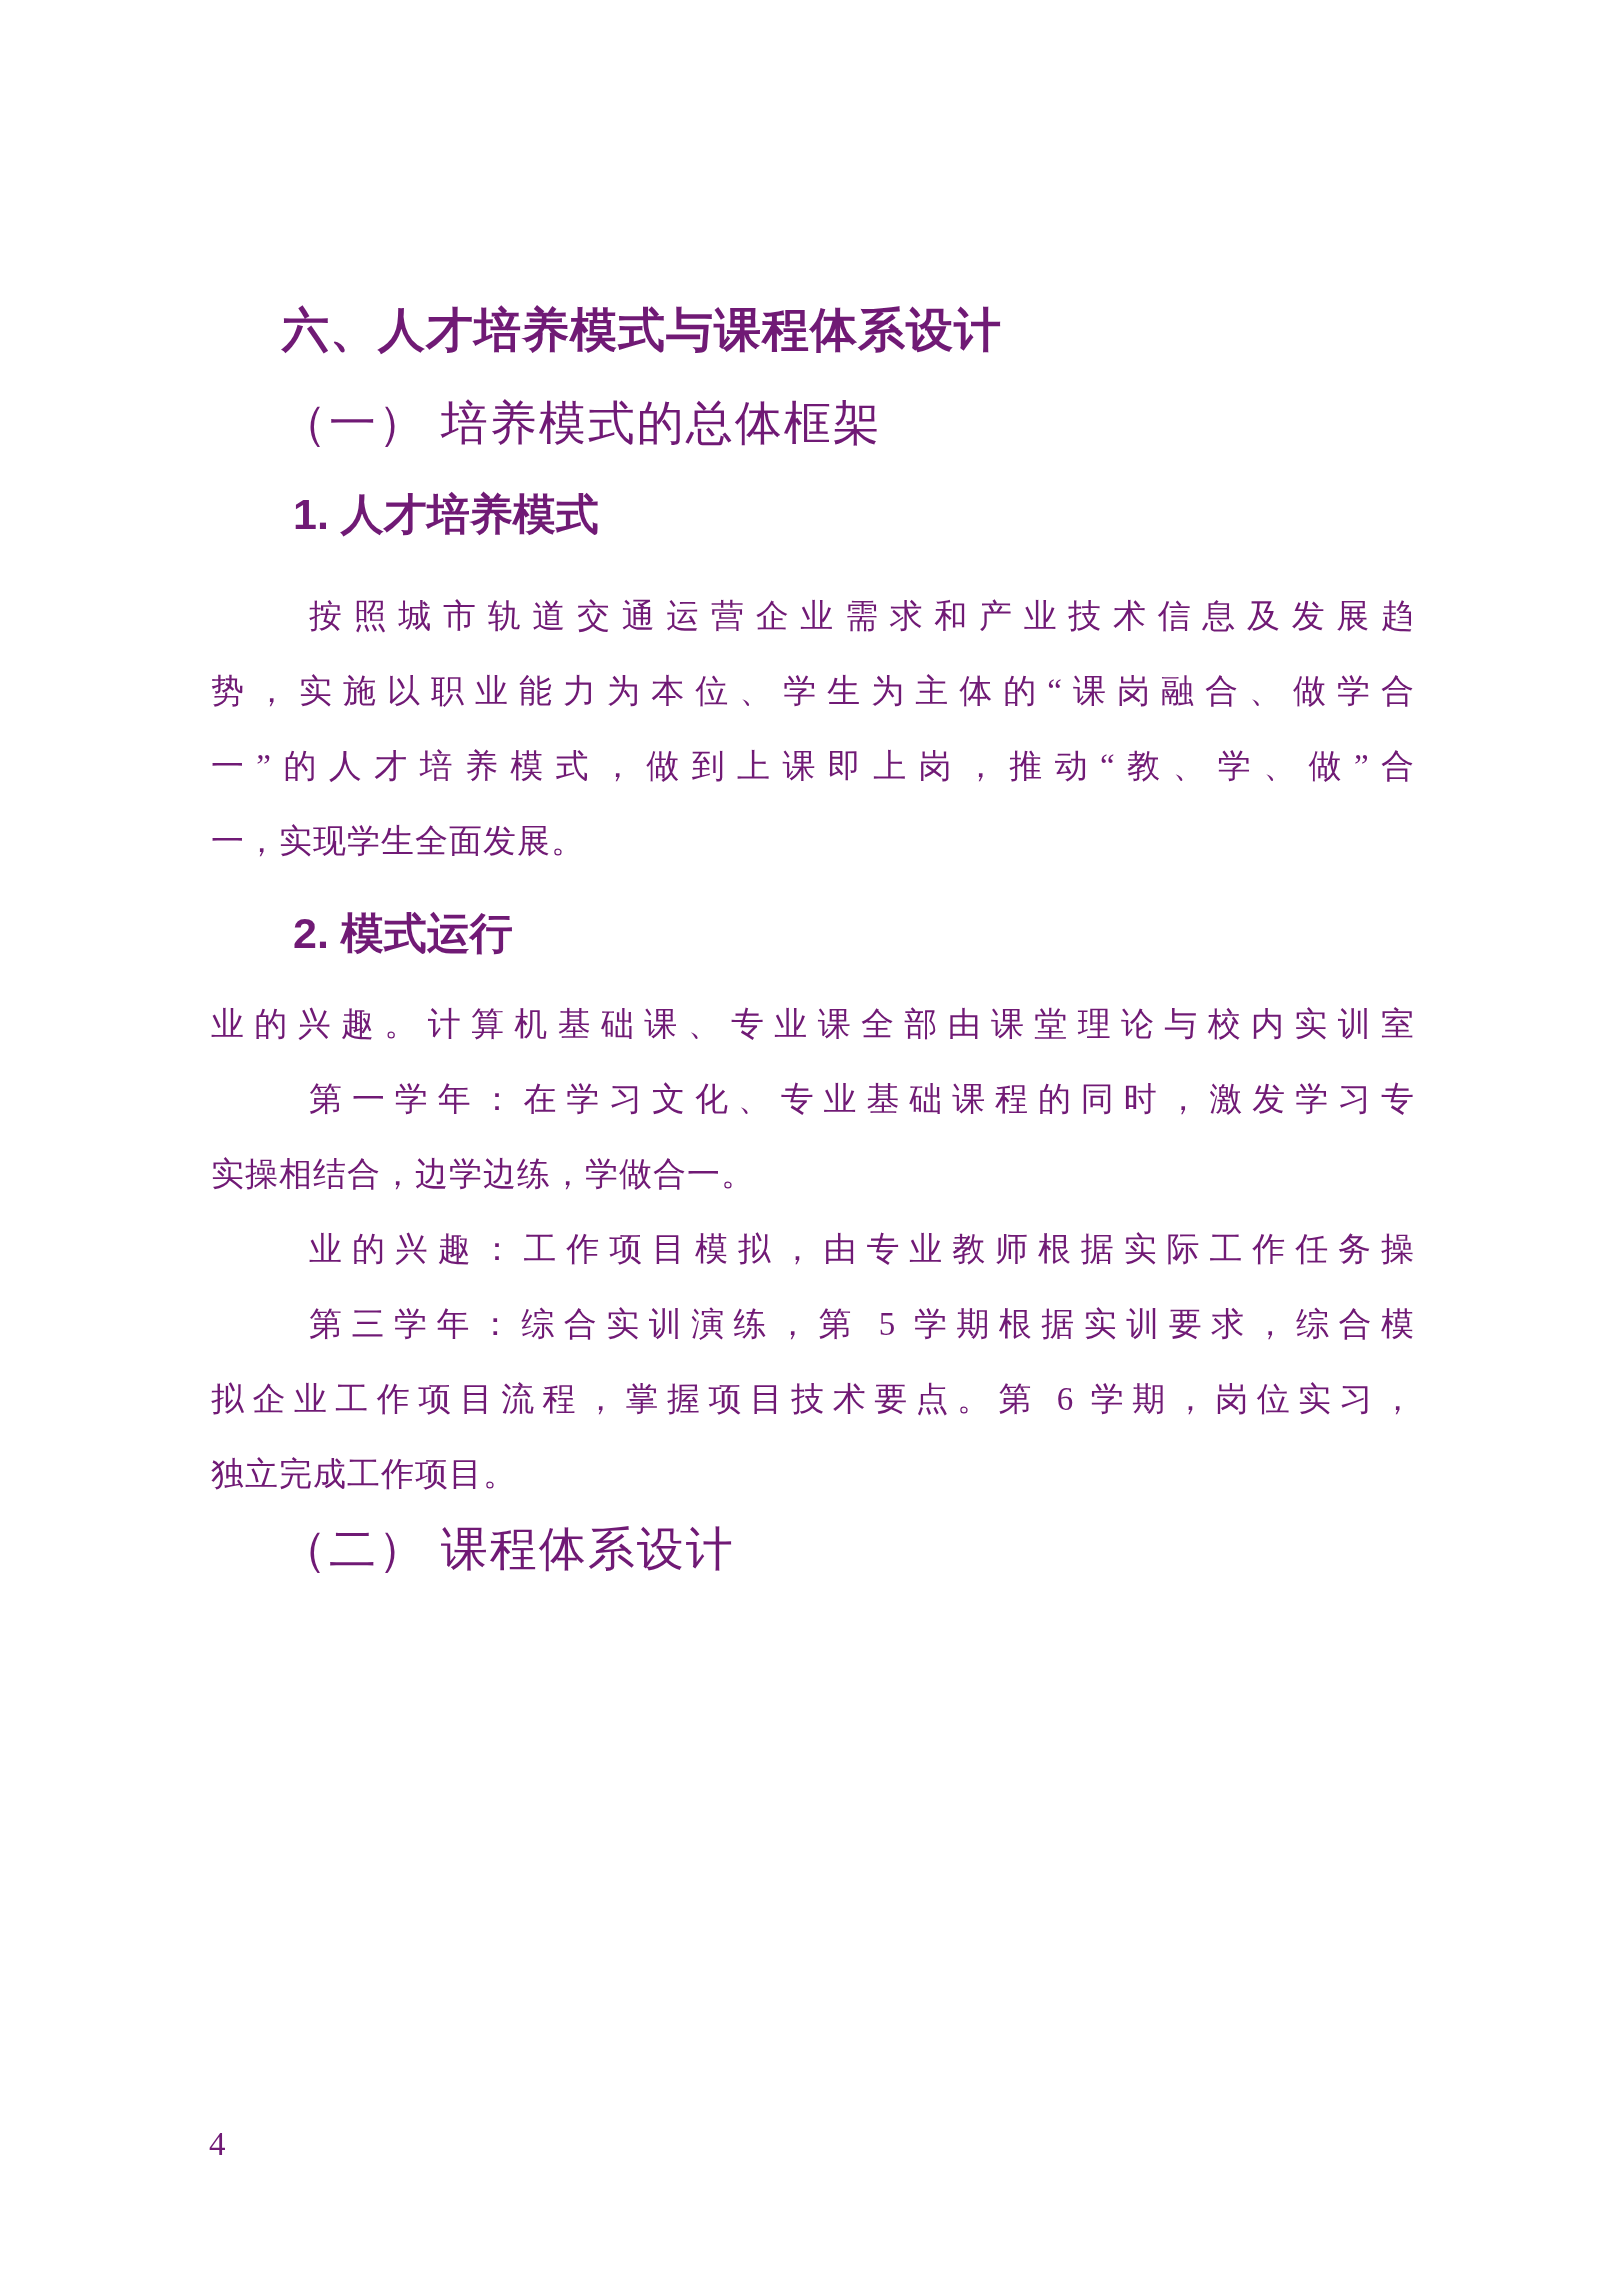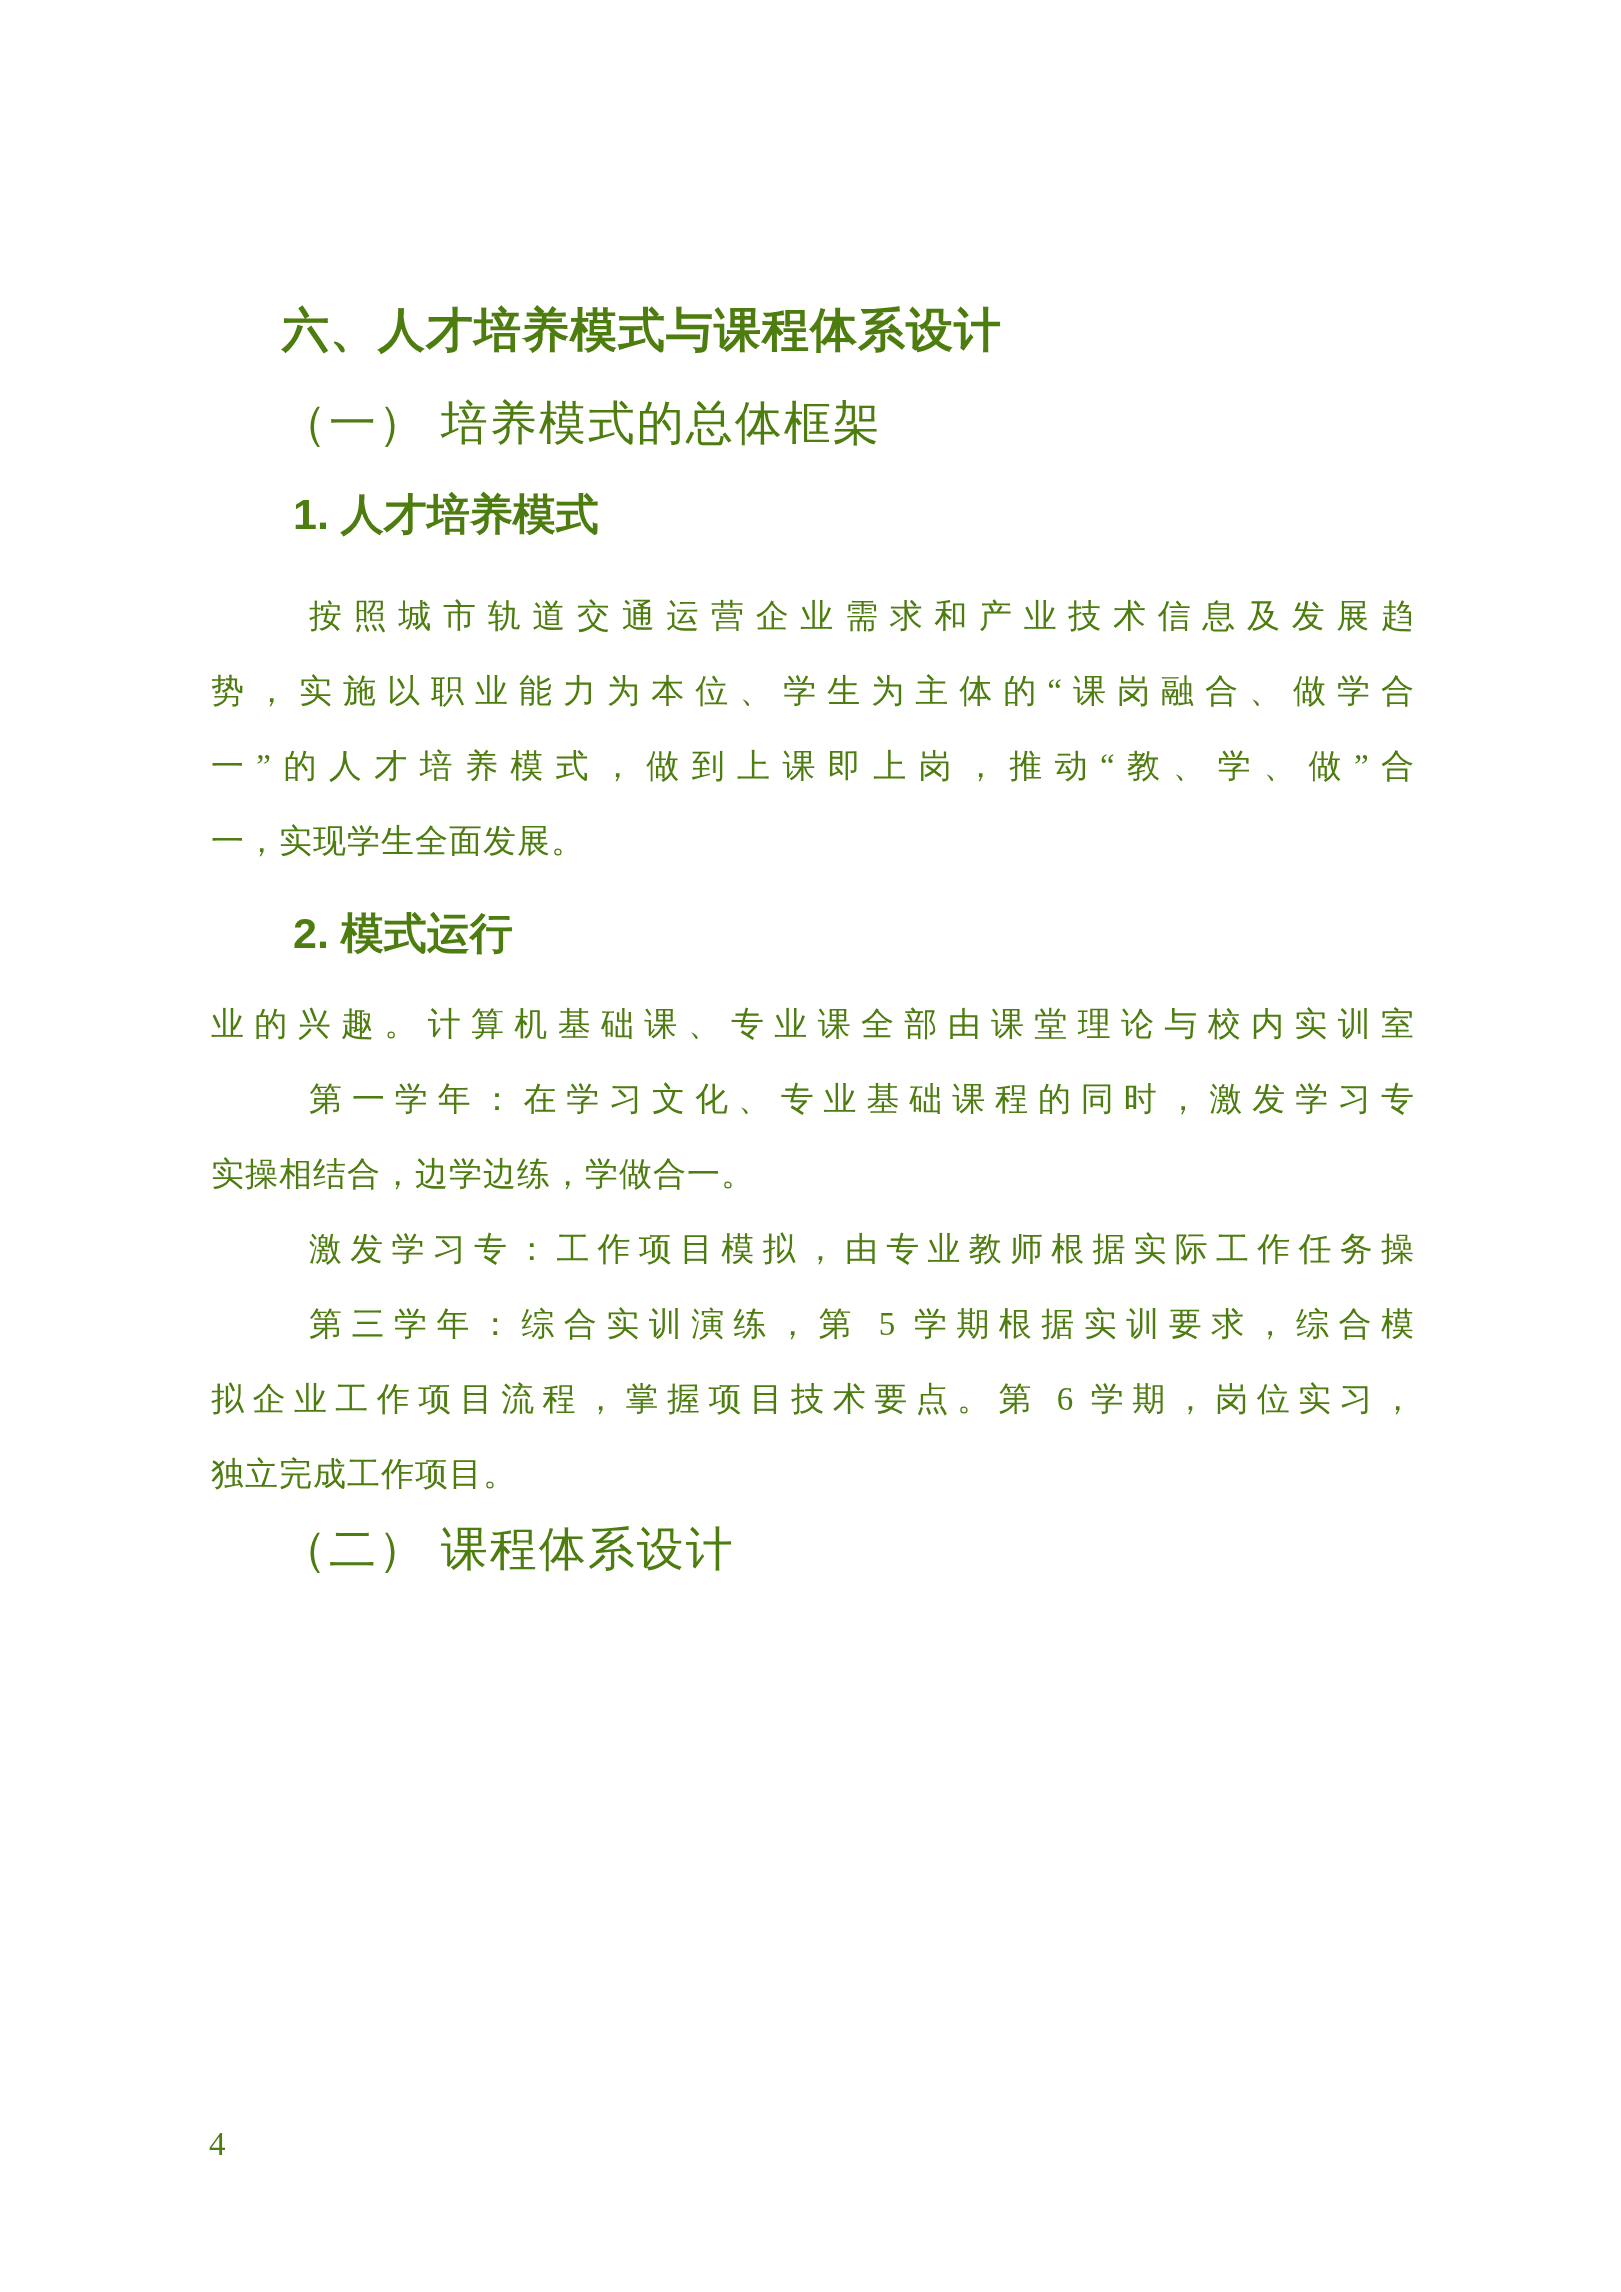--- a/index.html
+++ b/index.html
@@ -5,21 +5,21 @@
   html, body {
     margin: 0;
     padding: 0;
     background: #ffffff;
   }
   .page {
     position: relative;
     width: 1507px;
     height: 2293px;
     background: #ffffff;
-    color: #4d7c0f;
+    color: #701a75;
     box-sizing: border-box;
     padding: 292px 207px 0 211px;
     overflow: hidden;
     font-family: "Liberation Serif", "DejaVu Serif", serif;
   }
   .content {
     width: 1204px;
   }
   
   .line {
@@ -98,21 +98,21 @@
 
     <h3 class="h h-hei2 mt18">2. 模式运行</h3>
 
     <div class="para mt16">
       <div class="line jline">业的兴趣。计算机基础课、专业课全部由课堂理论与校内实训室</div>
       <div class="line jline indent">第一学年：在学习文化、专业基础课程的同时，激发学习专</div>
       <div class="line">实操相结合，边学边练，学做合一。</div>
     </div>
 
     <div class="para">
-      <div class="line jline indent">激发学习专：工作项目模拟，由专业教师根据实际工作任务操</div>
+      <div class="line jline indent">业的兴趣：工作项目模拟，由专业教师根据实际工作任务操</div>
     </div>
 
     <div class="para">
       <div class="line jline indent">第三学年：综合实训演练，第 5 学期根据实训要求，综合模</div>
       <div class="line jline">拟企业工作项目流程，掌握项目技术要点。第 6 学期，岗位实习，</div>
       <div class="line">独立完成工作项目。</div>
     </div>
 
     <h2 class="h h-kai">（二） 课程体系设计</h2>
 

